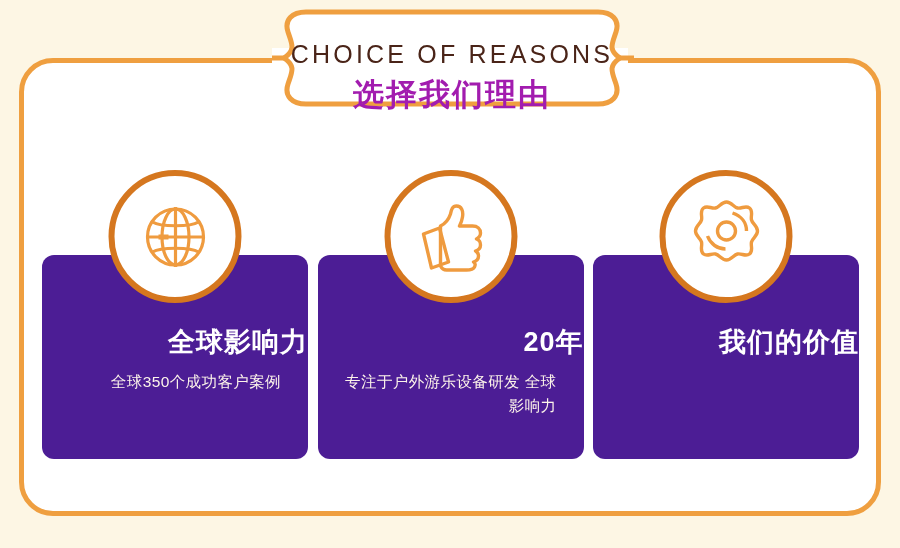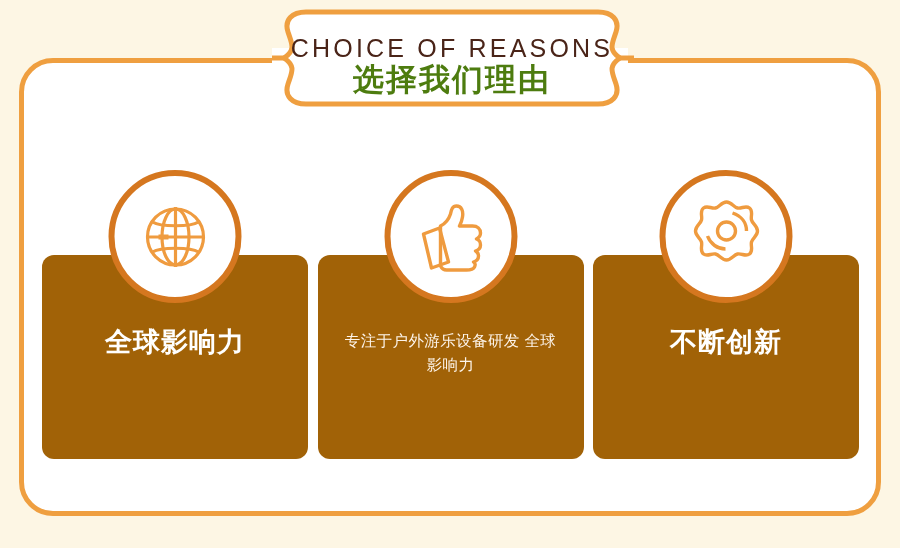--- a/index.html
+++ b/index.html
@@ -61,63 +61,63 @@
   }
   .banner-text {
     position: absolute;
     left: 0;
     top: 0;
     width: 380px;
     height: 108px;
     display: flex;
     flex-direction: column;
     align-items: center;
-    justify-content: center;
+    justify-content: flex-end;
     padding-top: 19px;
     box-sizing: border-box;
     z-index: 6;
   }
   .banner-en {
     color: #4a2418;
     font-size: 25px;
     letter-spacing: 3.2px;
     line-height: 1;
     white-space: nowrap;
     font-weight: 400;
   }
   .banner-cn {
-    color: #4d7c0f;
+    color: #a21caf;
     font-size: 31px;
     font-weight: 700;
     letter-spacing: 2px;
     line-height: 1;
-    margin-top: 3px;
+    margin-top: 12px;
     white-space: nowrap;
   }
 
   
   .cards {
     position: absolute;
     left: 42px;
     top: 255px;
     width: 817px;
     height: 205px;
     display: flex;
     justify-content: space-between;
     z-index: 2;
   }
   .card {
     position: relative;
     width: 266px;
     height: 204px;
-    background: #a16207;
+    background: #4c1d95;
     border-radius: 12px;
     box-sizing: border-box;
     padding-top: 74px;
-    text-align: center;
+    text-align: right;
   }
   .card-title {
     color: #ffffff;
     font-size: 27px;
     font-weight: 700;
     letter-spacing: 1px;
     line-height: 1;
     margin: 0 0 14px 0;
   }
   .card-desc {
@@ -189,20 +189,21 @@
             <ellipse cx="39" cy="39" rx="13.5" ry="28"></ellipse>
             <line x1="39" y1="9" x2="39" y2="69"></line>
             <line x1="11" y1="39" x2="67" y2="39"></line>
             <path d="M16 24 C 24 29, 54 29, 62 24"></path>
             <path d="M16 54 C 24 49, 54 49, 62 54"></path>
           </g>
           <line x1="22" y1="39" x2="32" y2="39" stroke="#ef9b3f" stroke-width="5"></line>
         </svg>
       </div>
       <div class="card-title">全球影响力</div>
+      <div class="card-desc">全球350个成功客户案例</div>
     </div>
 
     <div class="card">
       <div class="icon-circle">
         <svg width="80" height="78" viewBox="0 0 80 78" xmlns="http://www.w3.org/2000/svg">
           <g fill="none" stroke="#ef9b3f" stroke-width="3.4" stroke-linejoin="round" stroke-linecap="round">
             <path d="M30 28
                      C 34 26, 38 22, 40 16
                      C 41 11, 42 8, 46 8
                      C 51 8, 53 13, 52 19
@@ -216,20 +217,21 @@
                      C 68 61, 66 63, 63 64
                      C 65 65, 65 67, 64 69
                      C 63 71, 60 72, 56 72
                      L 36 72
                      C 33 72, 31 70, 30 68
                      Z"></path>
             <path d="M13 36 L 29 30 L 38 64 L 21 70 Z"></path>
           </g>
         </svg>
       </div>
+      <div class="card-title">20年</div>
       <div class="card-desc">专注于户外游乐设备研发 全球影响力</div>
     </div>
 
     <div class="card wide">
       <div class="icon-circle">
         <svg width="82" height="82" viewBox="0 0 82 82" xmlns="http://www.w3.org/2000/svg">
           <g fill="none" stroke="#ef9b3f" stroke-width="3.4" stroke-linejoin="round">
             <path d="M41 6
                      C 46 6, 48 11, 52 12
                      C 56 13, 60 9, 64 12
@@ -246,17 +248,17 @@
                      C 10 30, 15 28, 16 24
                      C 17 20, 14 15, 18 12
                      C 22 9, 26 13, 30 12
                      C 34 11, 36 6, 41 6 Z"></path>
             <circle cx="41" cy="35" r="9"></circle>
             <path d="M47 17 C 56 20, 61 27, 61 35"></path>
             <path d="M22 40 C 25 48, 32 53, 40 53"></path>
           </g>
         </svg>
       </div>
-      <div class="card-title">不断创新</div>
+      <div class="card-title">我们的价值</div>
     </div>
 
   </div>
 </div>
 
 </body></html>

